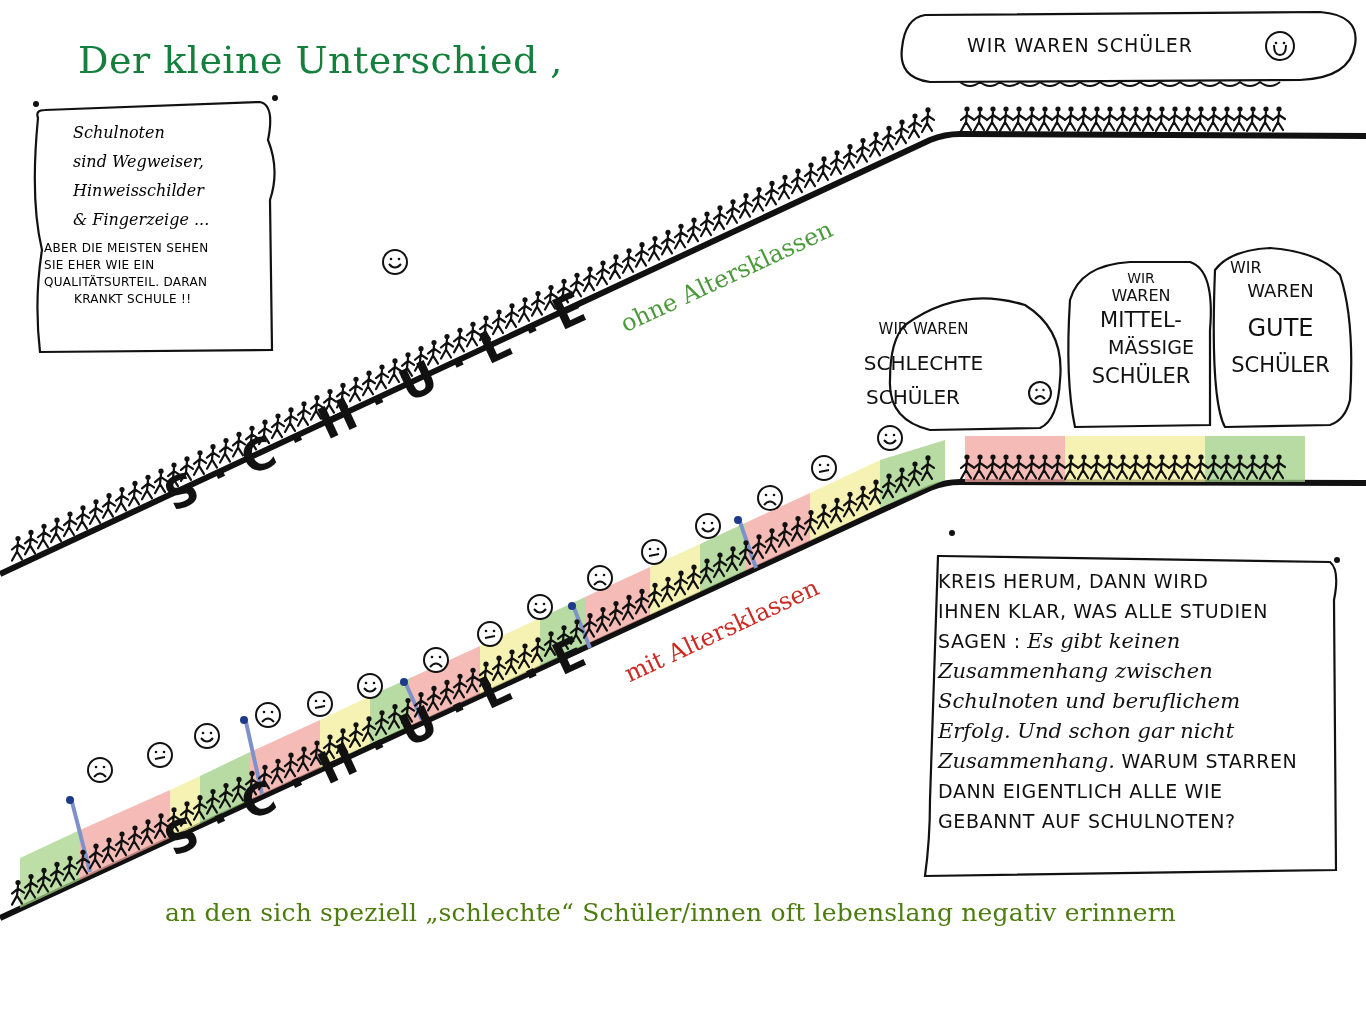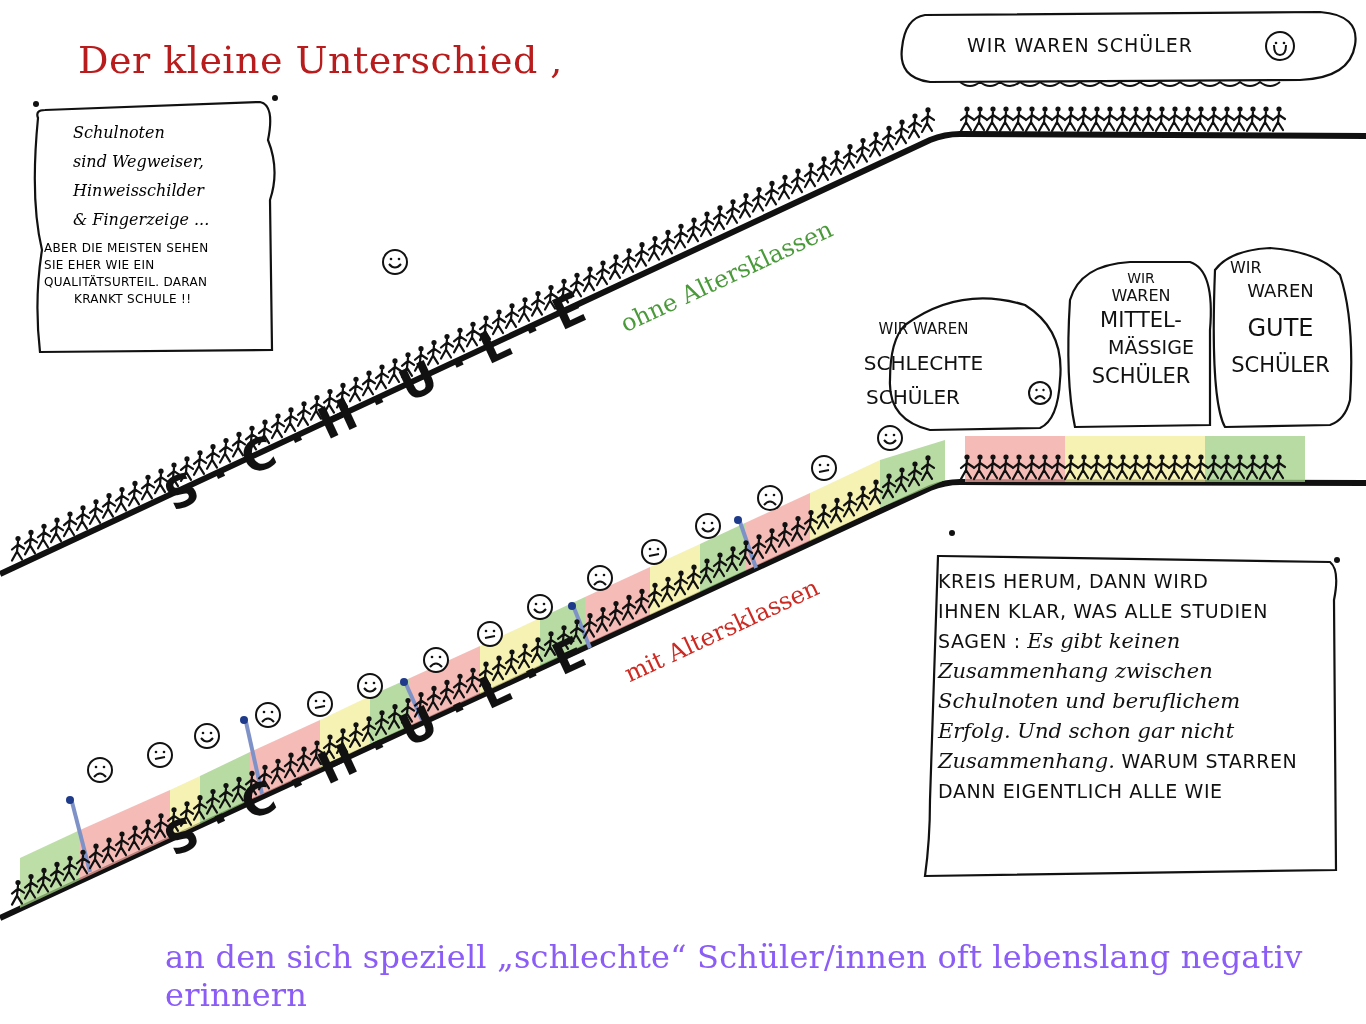--- a/index.html
+++ b/index.html
@@ -1,19 +1,19 @@
 <!DOCTYPE html>
 <html><head>
 <meta charset="utf-8">
 <style>
   html, body { margin: 0; padding: 0; background: #ffffff; }
   body { width: 1366px; height: 1024px; position: relative; overflow: hidden; font-family: "DejaVu Serif", serif; }
   #canvas { position: absolute; left: 0; top: 0; width: 1366px; height: 1024px; }
-  .title { position: absolute; left: 78px; top: 38px; font-family: "DejaVu Serif", serif; font-size: 38px; color: #b91c1c; letter-spacing: 0.5px; }
-  .caption { position: absolute; left: 165px; top: 898px; font-family: "DejaVu Serif", serif; font-size: 32px; color: #8b5cf6; letter-spacing: 0.2px; margin-top: 40px; }
+  .title { position: absolute; left: 78px; top: 38px; font-family: "DejaVu Serif", serif; font-size: 38px; color: #15803d; letter-spacing: 0.5px; }
+  .caption { position: absolute; left: 165px; top: 898px; font-family: "DejaVu Serif", serif; font-size: 25px; color: #4d7c0f; letter-spacing: 0.2px; }
   .hand { font-family: "DejaVu Sans", sans-serif; color: #111; }
   .note-left { position: absolute; left: 44px; top: 118px; width: 222px; }
   .note-left .script { font-family: "DejaVu Serif", serif; font-style: italic; font-size: 16px; line-height: 29px; margin-left: 29px; }
   .note-left .caps { font-family: "DejaVu Sans", sans-serif; font-size: 12px; line-height: 17px; letter-spacing: 0.3px; margin-top: 6px; }
   .note-right { position: absolute; left: 938px; top: 566px; width: 392px; }
   .note-right .line { font-size: 19px; line-height: 30px; white-space: nowrap; }
   .note-right .caps { font-family: "DejaVu Sans", sans-serif; letter-spacing: 0.6px; }
   .note-right .script { font-family: "DejaVu Serif", serif; font-style: italic; font-size: 21px; }
   .bubble-text { position: absolute; font-family: "DejaVu Sans", sans-serif; color: #111; text-align: center; }
   .slope-label { position: absolute; font-family: "DejaVu Serif", serif; font-size: 24px; transform-origin: left bottom; white-space: nowrap; }
@@ -377,15 +377,16 @@
 
 <div class="note-right hand">
   <div class="line"><span class="caps">KREIS HERUM, DANN WIRD</span></div>
   <div class="line"><span class="caps">IHNEN KLAR, WAS ALLE STUDIEN</span></div>
   <div class="line"><span class="caps">SAGEN :</span><span class="script"> Es gibt keinen</span></div>
   <div class="line"><span class="script">Zusammenhang zwischen</span></div>
   <div class="line"><span class="script">Schulnoten und beruflichem</span></div>
   <div class="line"><span class="script">Erfolg. Und schon gar nicht</span></div>
   <div class="line"><span class="script">Zusammenhang.</span><span class="caps"> WARUM STARREN</span></div>
   <div class="line"><span class="caps">DANN EIGENTLICH ALLE WIE</span></div>
+  <div class="line"><span class="caps">GEBANNT AUF SCHULNOTEN?</span></div>
 </div>
 
 <div class="caption">an den sich speziell „schlechte“ Schüler/innen oft lebenslang negativ erinnern</div>
 
 </body></html>

